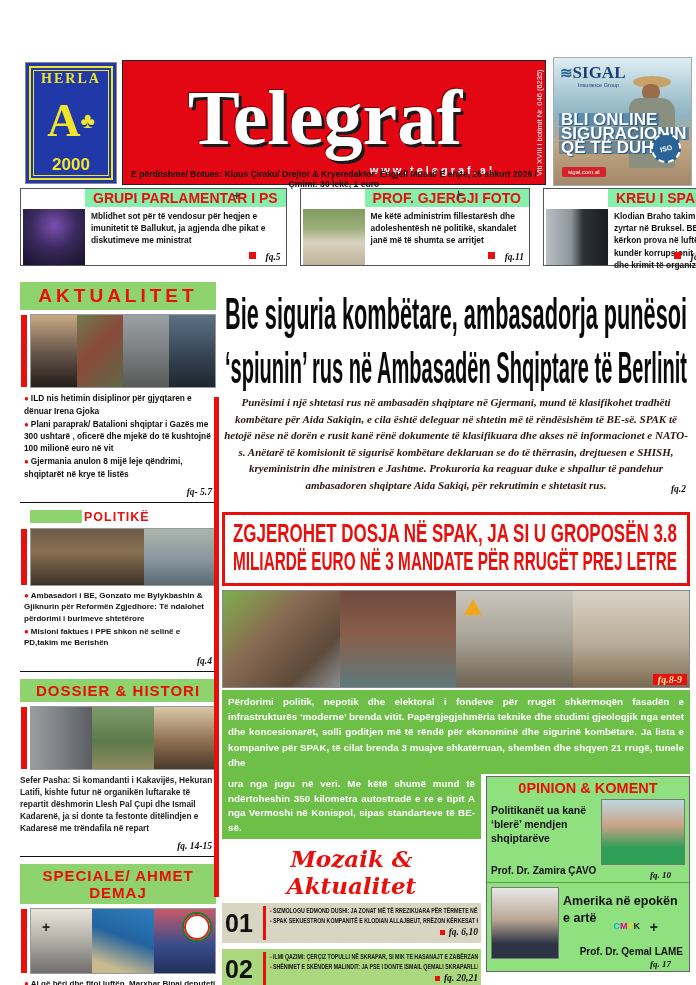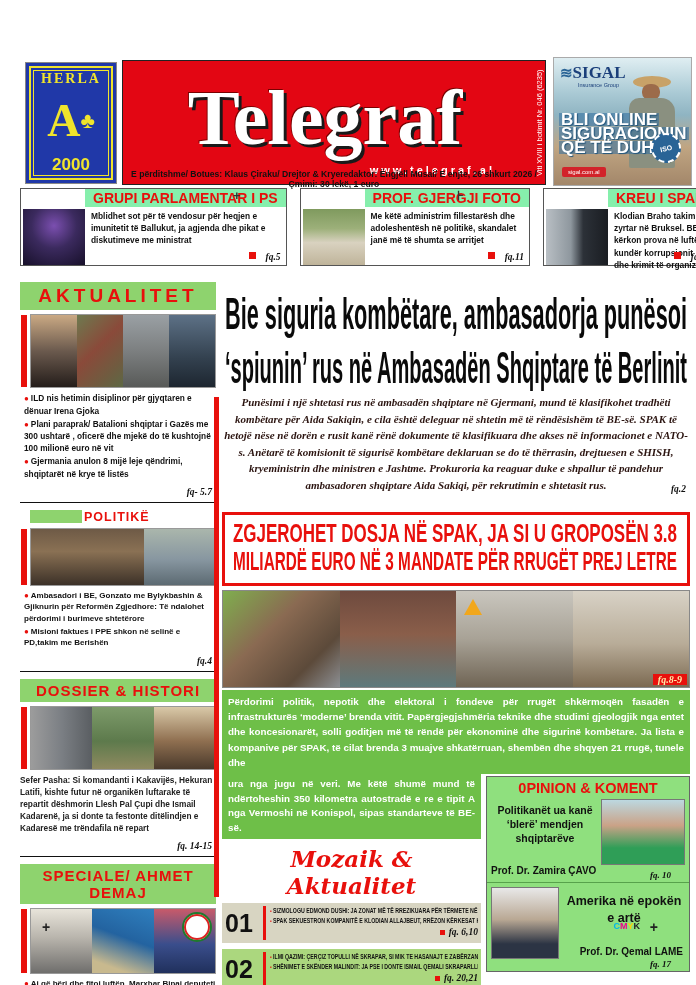--- a/index.html
+++ b/index.html
@@ -104,21 +104,21 @@
   .mline{white-space:nowrap;font-size:7.3px;font-weight:bold;transform:scaleX(0.72);transform-origin:left center;line-height:1.45;}
   .mline .dot{font-size:6px;}
   .mpage{text-align:right;font-size:8px;}
   .mpage .sq{width:5px;height:5px;margin-right:4px;}
 
   
   .opinion{width:204px;height:196px;flex:none;background:#8fe07e;border:1px solid #666;box-sizing:border-box;margin-top:2px;}
   .op-title{text-align:center;color:#e8100c;font-weight:bold;font-size:14.5px;padding:3px 0 1px 0;}
   .op-sec{position:relative;height:85px;border-bottom:1px solid #57a24b;}
   .op-sec.last{border-bottom:none;height:88px;}
-  .op-text{font-weight:bold;font-size:10.5px;text-align:center;line-height:1.35;}
+  .op-text{font-weight:bold;font-size:10.5px;text-align:left;line-height:1.35;}
   .op-author{font-weight:bold;font-size:10px;}
   .op-photo{border:1px solid #777;}
   .op-fq{position:absolute;font-family:"Liberation Serif",serif;font-style:italic;font-weight:bold;font-size:9px;}
 
   
   .crop{position:absolute;font-size:14px;font-weight:bold;color:#222;}
   .cmyk{position:absolute;right:56px;top:921px;font-size:9px;font-weight:bold;letter-spacing:0;}
   .cmyk .c{color:#00b7eb;}.cmyk .m{color:#ec008c;}.cmyk .y{color:#ffd400;}.cmyk .k{color:#222;}
 
   

